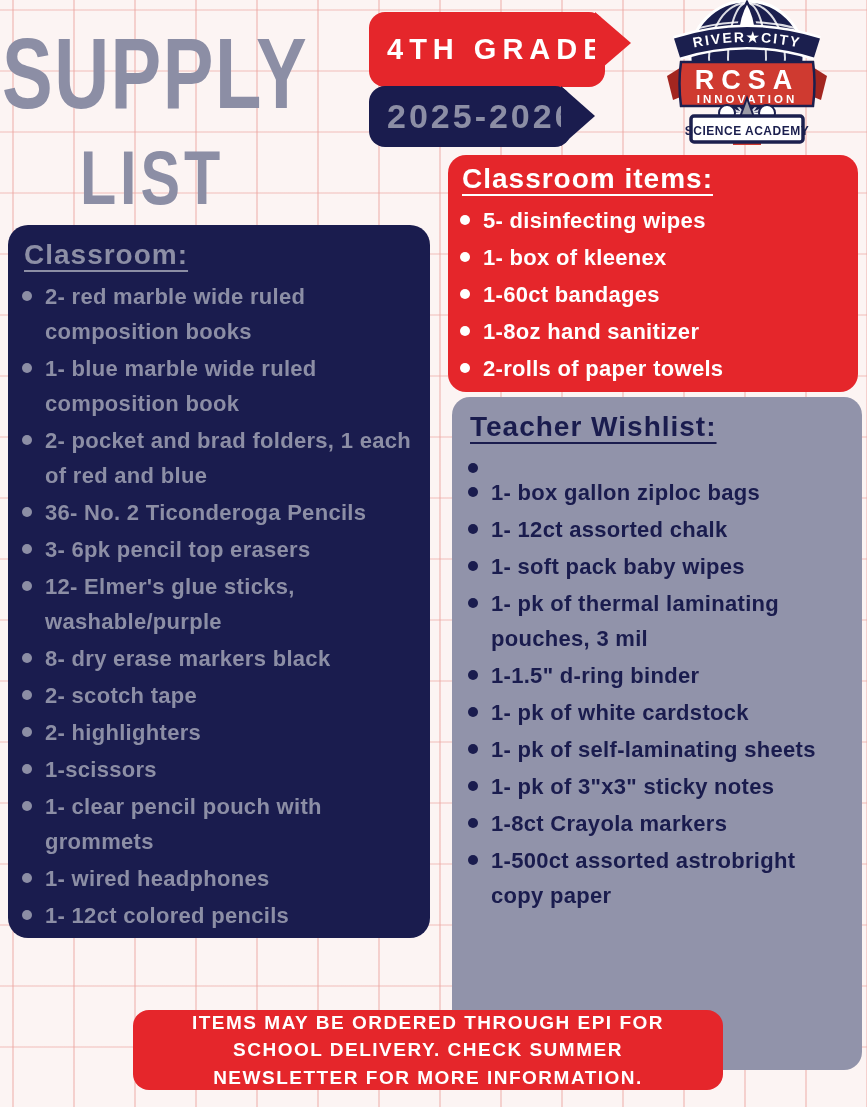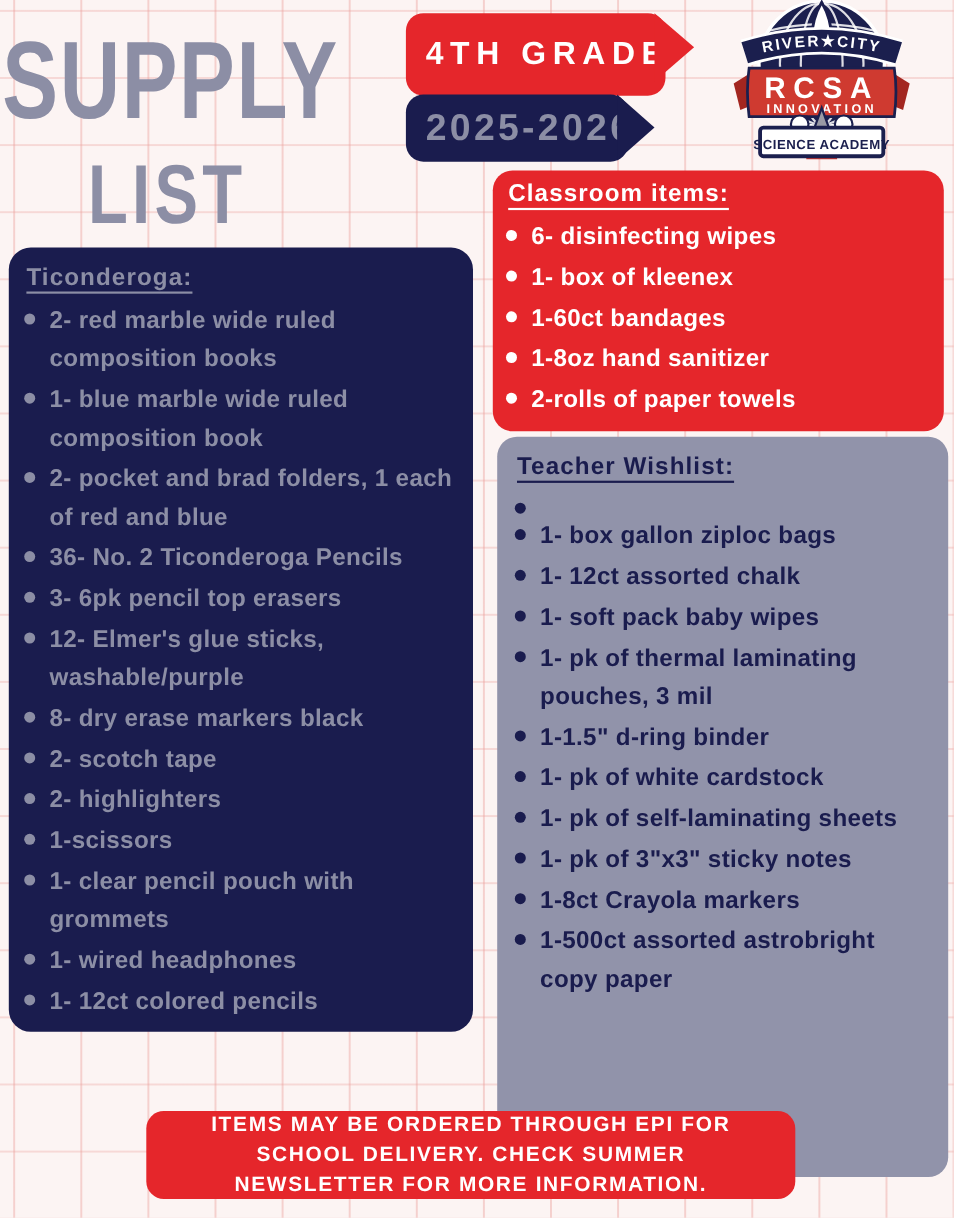--- a/index.html
+++ b/index.html
@@ -30,21 +30,21 @@
     border-top:31.5px solid transparent;border-bottom:31.5px solid transparent;border-left:36px solid #e5262b;}
   .pennant-grade .ptext{color:#fff;font-size:29px;font-weight:bold;letter-spacing:6px;white-space:nowrap;}
   .pennant-year{left:369px;top:86px;width:202px;height:61px;background:#1a1c4e;}
   .pennant-year::after{content:'';position:absolute;left:100%;margin-left:-10px;top:0;
     border-top:30.5px solid transparent;border-bottom:30.5px solid transparent;border-left:34px solid #1a1c4e;}
   .pennant-year .ptext{color:#8c8ea5;font-size:34px;font-weight:bold;letter-spacing:3px;white-space:nowrap;}
   
   .logo{left:663px;top:0;width:168px;height:145px;}
   
   .card{box-sizing:border-box;overflow:hidden;}
-  .card-heading{font-weight:bold;font-size:22px;letter-spacing:1px;
+  .card-heading{font-weight:bold;font-size:28px;letter-spacing:1px;
     text-decoration:underline;text-decoration-thickness:2px;text-underline-offset:6px;
     margin:0 0 8px 2px;}
   .li{display:flex;gap:13px;margin-bottom:2px;}
   .dot{width:10px;height:10px;border-radius:50%;background:currentColor;flex:0 0 10px;margin-top:12px;}
   .li-text{font-size:22px;font-weight:bold;line-height:35px;letter-spacing:.3px;}
   .card-essentials{left:8px;top:225px;width:422px;height:713px;background:#1a1c4e;
     border-radius:20px;padding:14px 14px;color:#8c8ea5;}
   .card-classroom{left:448px;top:155px;width:410px;height:237px;background:#e5262b;
     border-radius:18px;padding:8px 12px;color:#ffffff;}
   .card-wishlist{left:452px;top:397px;width:410px;height:673px;background:#9193aa;
@@ -101,21 +101,21 @@
     <circle cx="104" cy="113" r="8" fill="#ffffff" stroke="#1b1f4e" stroke-width="2"></circle>
     <path d="M84,98 L76,120 Q84,130 92,120 Z" fill="#9a9aa5" stroke="#1b1f4e" stroke-width="2"></path>
     <rect x="70" y="136" width="28" height="9" fill="#cf3a30"></rect>
 
     <rect x="28" y="116" width="112" height="26" rx="3" fill="#ffffff" stroke="#1b1f4e" stroke-width="3.5"></rect>
     <text x="84" y="135" text-anchor="middle" font-size="12" font-weight="bold" fill="#1b1f4e" letter-spacing=".5" font-family="Liberation Sans, sans-serif">SCIENCE ACADEMY</text>
   </svg>
 </div>
 
 <div class="abs card card-essentials">
-  <div class="card-heading">Ticonderoga:</div>
+  <div class="card-heading">Classroom:</div>
   <div>
       <div class="li">
         <span class="dot"></span>
         <span class="li-text">2- red marble wide ruled composition books</span>
       </div>
       <div class="li">
         <span class="dot"></span>
         <span class="li-text">1- blue marble wide ruled composition book</span>
       </div>
       <div class="li">
@@ -163,21 +163,21 @@
         <span class="li-text">1- 12ct colored pencils</span>
       </div>
     </div>
 </div>
 
 <div class="abs card card-classroom">
   <div class="card-heading">Classroom items:</div>
   <div>
       <div class="li">
         <span class="dot"></span>
-        <span class="li-text">6- disinfecting wipes</span>
+        <span class="li-text">5- disinfecting wipes</span>
       </div>
       <div class="li">
         <span class="dot"></span>
         <span class="li-text">1- box of kleenex</span>
       </div>
       <div class="li">
         <span class="dot"></span>
         <span class="li-text">1-60ct bandages</span>
       </div>
       <div class="li">

